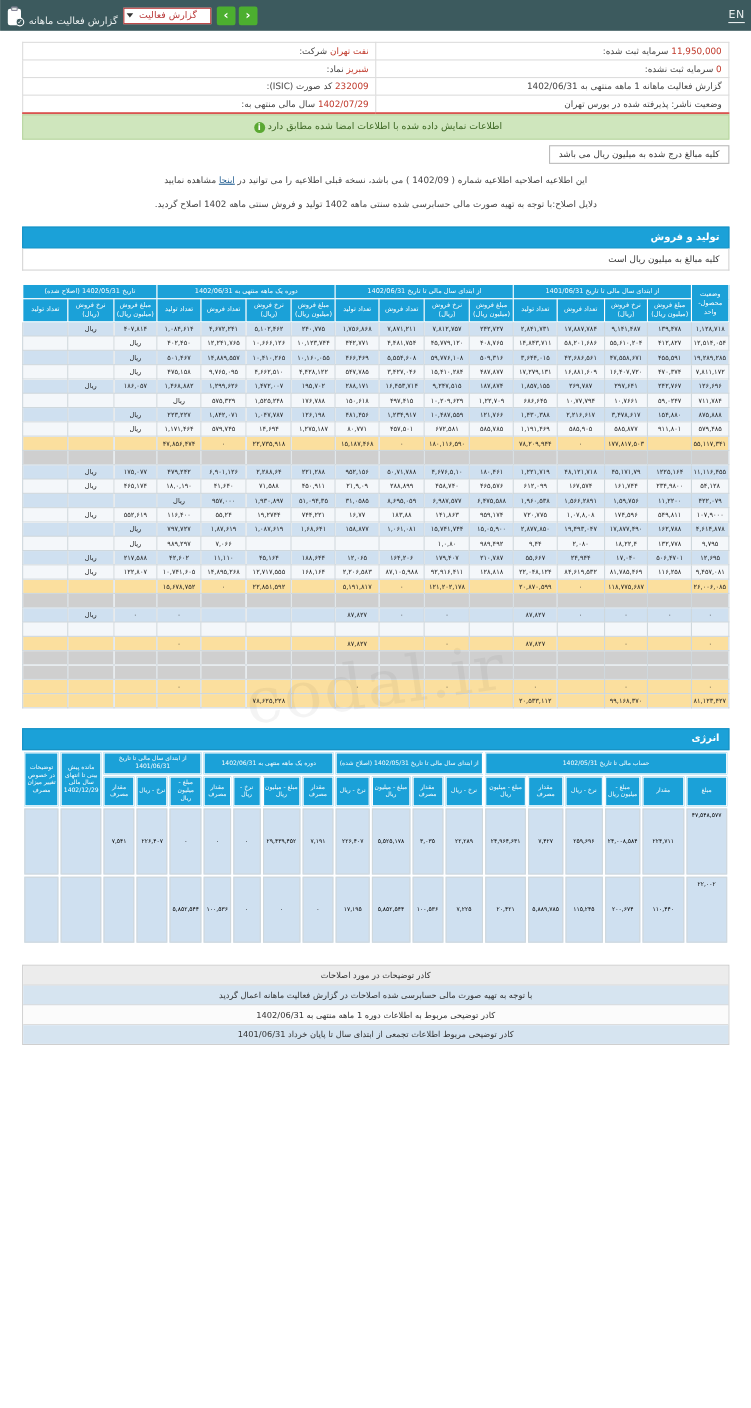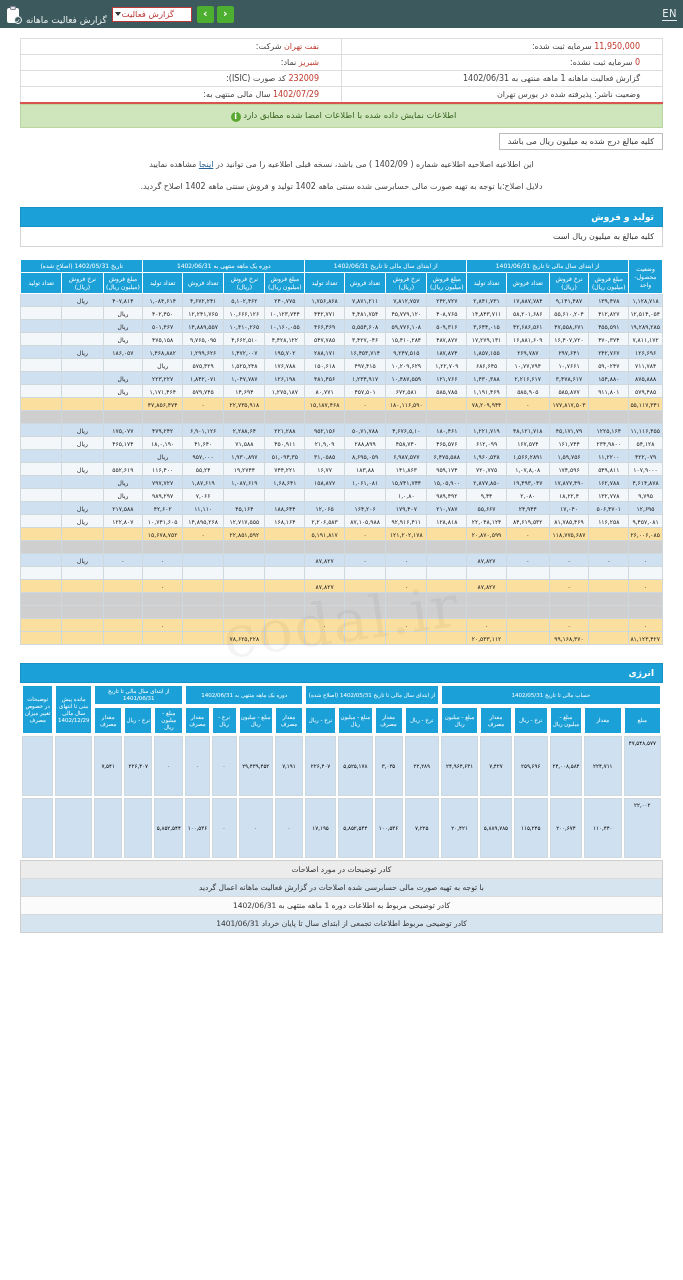--- a/index.html
+++ b/index.html
@@ -52,21 +52,20 @@
   }
   .report-select {
     background: #ffffff;
     border: 1px solid #b93838;
     color: #b93838;
     font-size: 8.5px;
     height: 15px;
     line-height: 13px;
     padding: 0 12px 0 4px;
     min-width: 80px;
-    text-align: center;
     position: relative;
     font-family: "DejaVu Sans", sans-serif;
   }
   .report-select .caret {
     position: absolute; left: 2px; top: 4px;
     width: 0; height: 0;
     border-left: 3px solid transparent;
     border-right: 3px solid transparent;
     border-top: 4px solid #333;
   }
@@ -96,21 +95,21 @@
   }
   .info-table {
     width: 100%;
     border-collapse: collapse;
     border: 1px solid #ccc;
     font-size: 8px;
     background: #fff;
   }
   .info-table td {
     border: 1px solid #ddd;
-    padding: 3px 22px;
+    padding: 3px 6px;
     color: #444;
     height: 16px;
     vertical-align: middle;
   }
   .lbl { color: #444; }
   .val { color: #c0392b; }
   .info-table tr:last-child td { border-bottom: 2px solid #d9534f; }
 
   
   .notice {
@@ -231,20 +230,21 @@
     text-align: center;
     padding: 1px;
     height: 12px;
     white-space: nowrap;
     overflow: hidden;
   }
   table.energy td.tall { height: 60px; vertical-align: top; padding-top: 3px; }
 
   
   .notes {
+    margin-top: 18px;
     border: 1px solid #cfcfcf;
   }
   .note-row {
     font-size: 7.5px;
     color: #333;
     padding: 4px 8px;
     text-align: center;
     border-bottom: 1px solid #dadada;
   }
   .note-row.grey { background: #ececec; }

